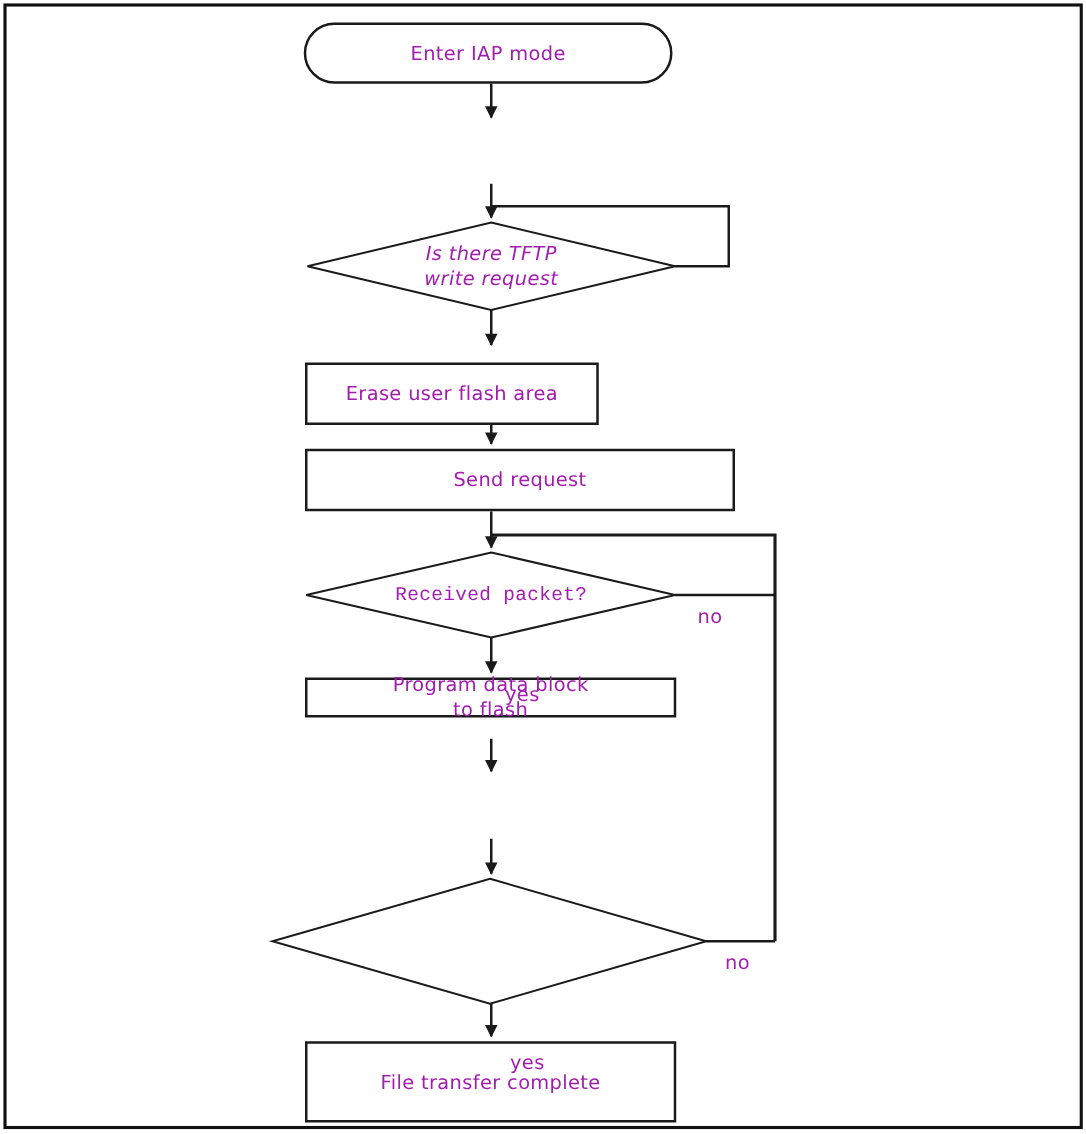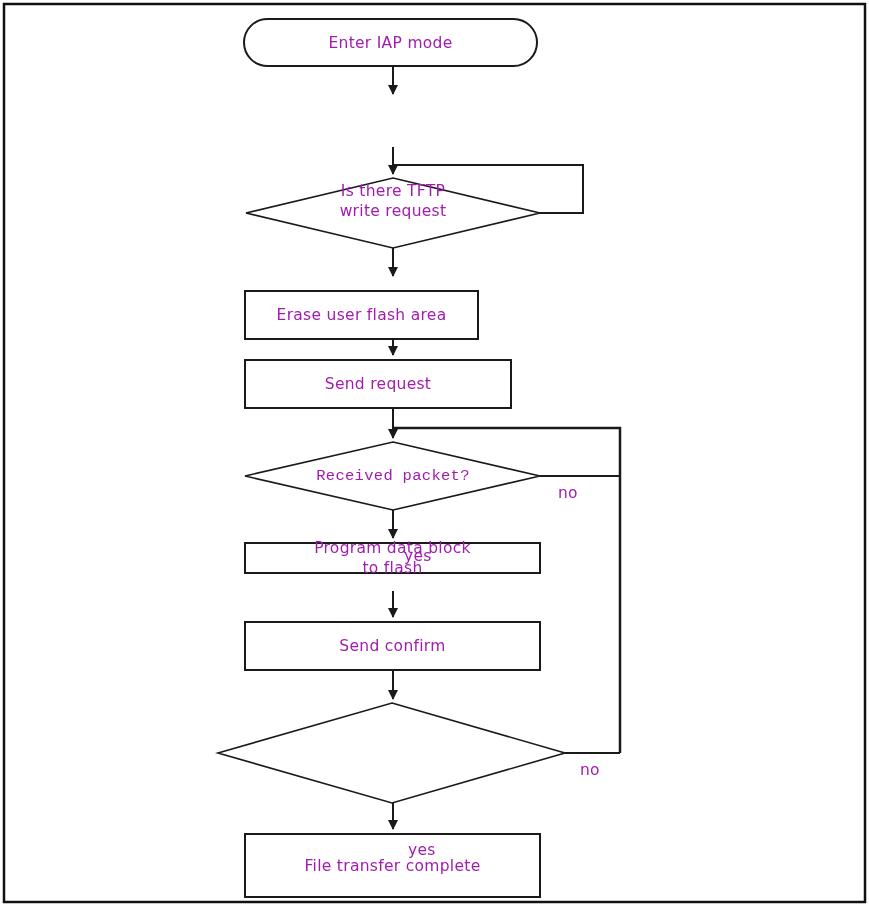--- a/index.html
+++ b/index.html
@@ -97,30 +97,29 @@
     <polygon points="393,178 540,213 393,248 246,213" fill="#ffffff" stroke="#1a1a1a" stroke-width="1.6"></polygon>
     <polygon points="393,442 540,476 393,510 245,476" fill="#ffffff" stroke="#1a1a1a" stroke-width="1.6"></polygon>
     <polygon points="392,703 565,753 392,803 218,753" fill="#ffffff" stroke="#1a1a1a" stroke-width="1.6"></polygon>
   </svg>
 
   <div class="node terminator" style="left:243px; top:18px; width:295px; height:49px;">Enter IAP mode</div>
 
 
   <div class="node process" style="left:244px; top:290px; width:235px; height:50px;">Erase user flash area</div>
 
-  <div class="node process" style="left:244px; top:359px; width:268px; height:50px;text-align:center;">Send request</div>
+  <div class="node process" style="left:244px; top:359px; width:344px; height:50px;text-align:center;">Send request</div>
 
   <div class="node process" style="left:244px; top:542px; width:297px; height:32px;">Program data block
 to flash</div>
 
-  <div class="node process" style="left:244px; top:621px; width:297px; height:50px;">Send confirm</div>
 
   <div class="node process" style="left:244px; top:833px; width:297px; height:65px;">File transfer complete</div>
 
-  <div class="diamond-label" style="left:293px; top:180px; width:200px; height:42px;">Is there TFTP
+  <div class="diamond-label" style="left:293px; top:192px; width:200px; height:42px;font-style:italic;">Is there TFTP
 write request</div>
 
   <div class="diamond-label" style="left:283px; top:465px; width:220px; height:22px;font-family:Liberation Mono, monospace;">Received packet?</div>
 
 
   <div class="edge-label" style="left:558px; top:452px;">no</div>
 
   <div class="edge-label" style="left:404px; top:515px;">yes</div>
 
   <div class="edge-label" style="left:580px; top:729px;">no</div>

